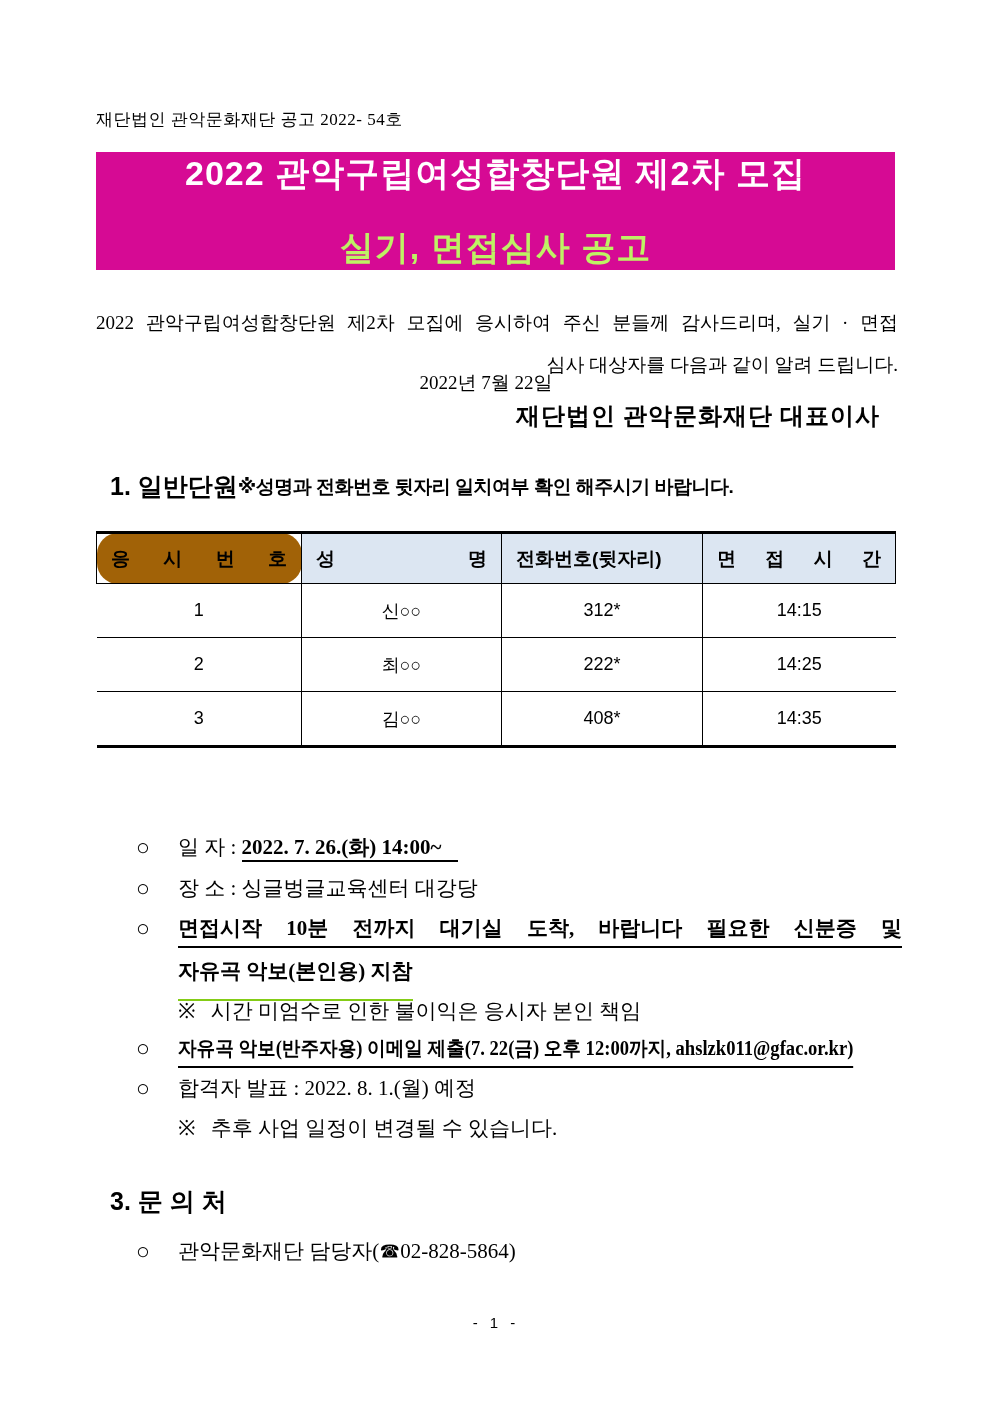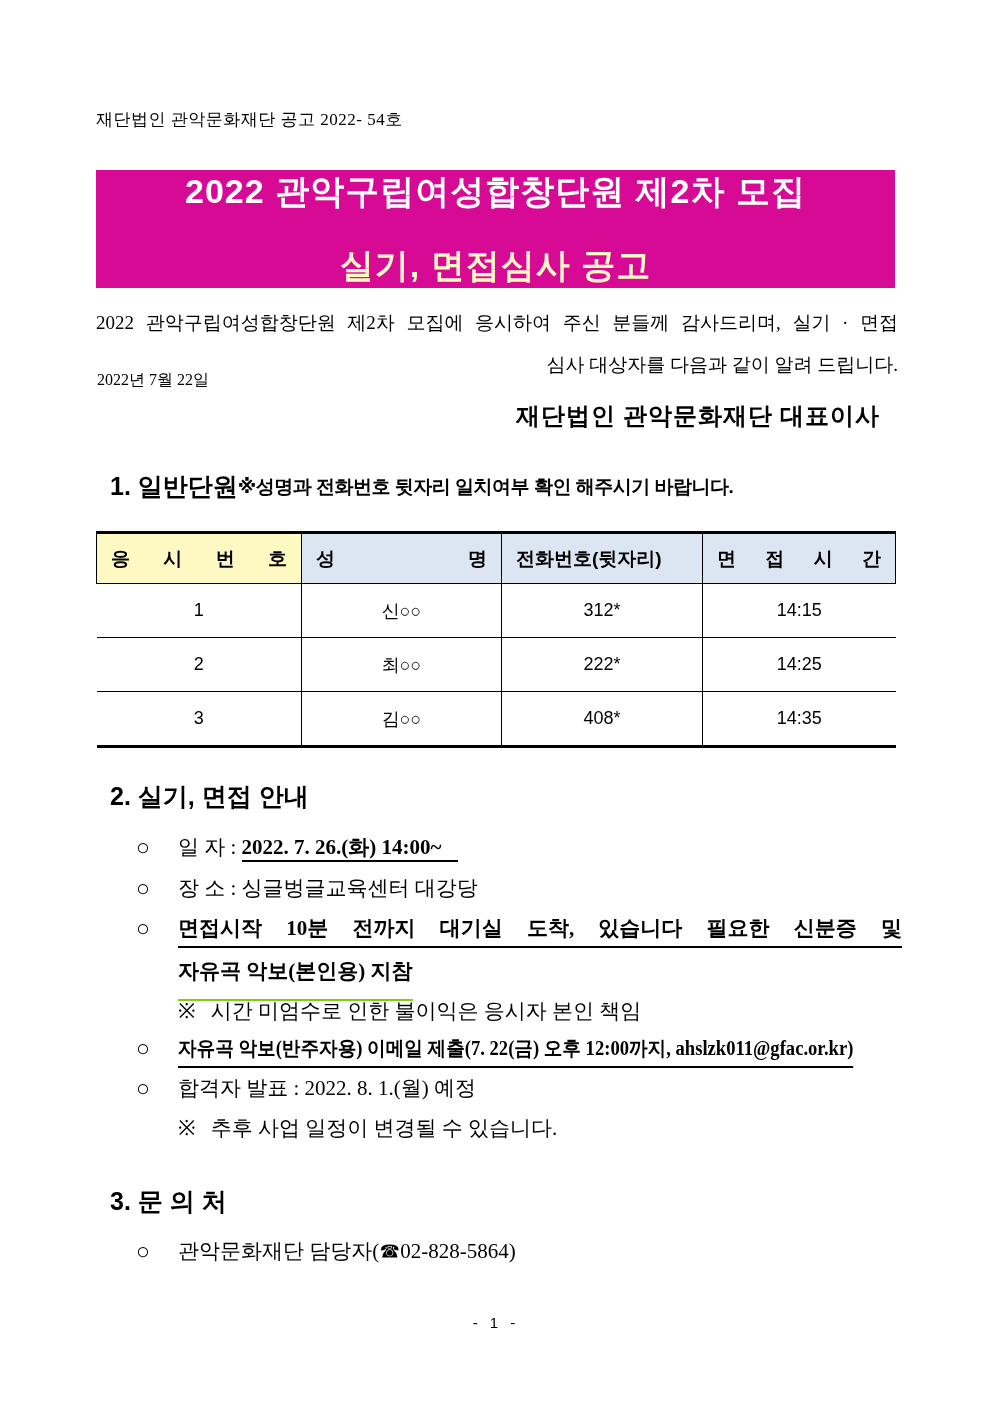--- a/index.html
+++ b/index.html
@@ -6,26 +6,26 @@
   .page{
     position:relative;width:992px;height:1403px;background:#ffffff;overflow:hidden;
     font-family:"Liberation Serif","DejaVu Serif",serif;color:#000;
   }
   .abs{position:absolute;}
   .doc-number{left:96px;top:108px;font-size:17px;letter-spacing:.5px;}
   .banner{
     left:96px;top:152px;width:799px;height:118px;
     display:flex;flex-direction:column;justify-content:center;align-items:center;gap:28px;
     font-family:"Liberation Sans","DejaVu Sans",sans-serif;font-weight:800;
-    font-size:34px;letter-spacing:1px;margin-top:18px;
+    font-size:34px;letter-spacing:1px;
   }
   .intro{left:96px;top:302px;width:802px;font-size:19px;line-height:42px;}
   .intro .jline{display:block;text-align:justify;text-align-last:justify;}
   .intro .nline{display:block;text-align:right;}
-  .intro-date{left:97px;top:370px;width:800px;text-align:left;font-size:16px;}
+  .intro-date{left:86px;top:370px;width:800px;text-align:center;font-size:19px;}
   .intro-signer{left:96px;top:400px;width:784px;text-align:right;font-size:24px;font-weight:bold;letter-spacing:1px;}
   .sec-heading{
     left:110px;font-family:"Liberation Sans","DejaVu Sans",sans-serif;
     font-weight:800;font-size:25px;white-space:nowrap;
   }
   .sec1{top:470px;}
   .sec1 .note{font-size:19px;font-weight:600;letter-spacing:-0.5px;vertical-align:2px;}
   .sec2{top:780px;}
   .sec3{top:1185px;}
   table.roster{
@@ -77,21 +77,21 @@
 </style>
 </head>
 <body>
 
 <div class="page">
 
   <div class="abs doc-number">재단법인 관악문화재단 공고 2022- 54호</div>
 
   <div class="abs banner" style="background-color: rgb(214, 10, 148);">
     <div style="color: rgb(255, 255, 255);">2022 관악구립여성합창단원 제2차 모집</div>
-    <div style="color: #fef9c3;">실기, 면접심사 공고</div>
+    <div style="color: #bef264;">실기, 면접심사 공고</div>
   </div>
 
   <div class="abs intro">
     <span class="jline">2022 관악구립여성합창단원 제2차 모집에 응시하여 주신 분들께 감사드리며, 실기 · 면접</span>
     <span class="nline">심사 대상자를 다음과 같이 알려 드립니다.</span>
   </div>
 
   <div class="abs intro-date">2022년 7월 22일</div>
   <div class="abs intro-signer">재단법인 관악문화재단 대표이사</div>
 
@@ -102,21 +102,21 @@
 
   <table class="roster">
     <colgroup>
       <col style="width:205px">
         <col style="width:200px">
         <col style="width:201px">
         <col style="width:193px">
     </colgroup>
     <thead>
       <tr>
-        <th style="background-color: #fef9c3;">응 시 번 호</th>
+        <th style="background-color: #a16207; border-radius: 21px;">응 시 번 호</th>
         <th style="background-color: rgb(220, 230, 242);">성 명</th>
         <th style="background-color: rgb(220, 230, 242);">전화번호(뒷자리)</th>
         <th style="background-color: rgb(220, 230, 242);">면 접 시 간</th>
       </tr>
     </thead>
     <tbody>
       <tr>
         <td>1</td>
         <td>신○○</td>
         <td>312*</td>
@@ -130,39 +130,35 @@
       </tr>
       <tr>
         <td>3</td>
         <td>김○○</td>
         <td>408*</td>
         <td>14:35</td>
       </tr>
     </tbody>
   </table>
 
-  <div class="abs sec-heading sec2">
-    <span>2.</span>
-    <span>실기, 면접 안내</span>
-  </div>
 
   <div class="line l-date">
     <span class="bullet">○</span>
     <span>일 자 : </span>
     <span class="u-bold pad-tail">2022. 7. 26.(화) 14:00~</span>
   </div>
 
   <div class="line l-place">
     <span class="bullet">○</span>
     <span>장 소 : 싱글벙글교육센터 대강당</span>
   </div>
 
   <div class="line l-arr1">
     <span class="bullet">○</span>
-    <span class="just">면접시작 10분 전까지 대기실 도착, 있습니다 필요한 신분증 및</span>
+    <span class="just">면접시작 10분 전까지 대기실 도착, 바랍니다 필요한 신분증 및</span>
   </div>
 
   <div class="line l-arr2">
     <span class="cont">자유곡 악보(본인용) 지참</span>
   </div>
 
   <div class="line l-notetime">
     <span class="refmark">※</span>
     <span>시간 미엄수로 인한 불이익은 응시자 본인 책임</span>
   </div>

